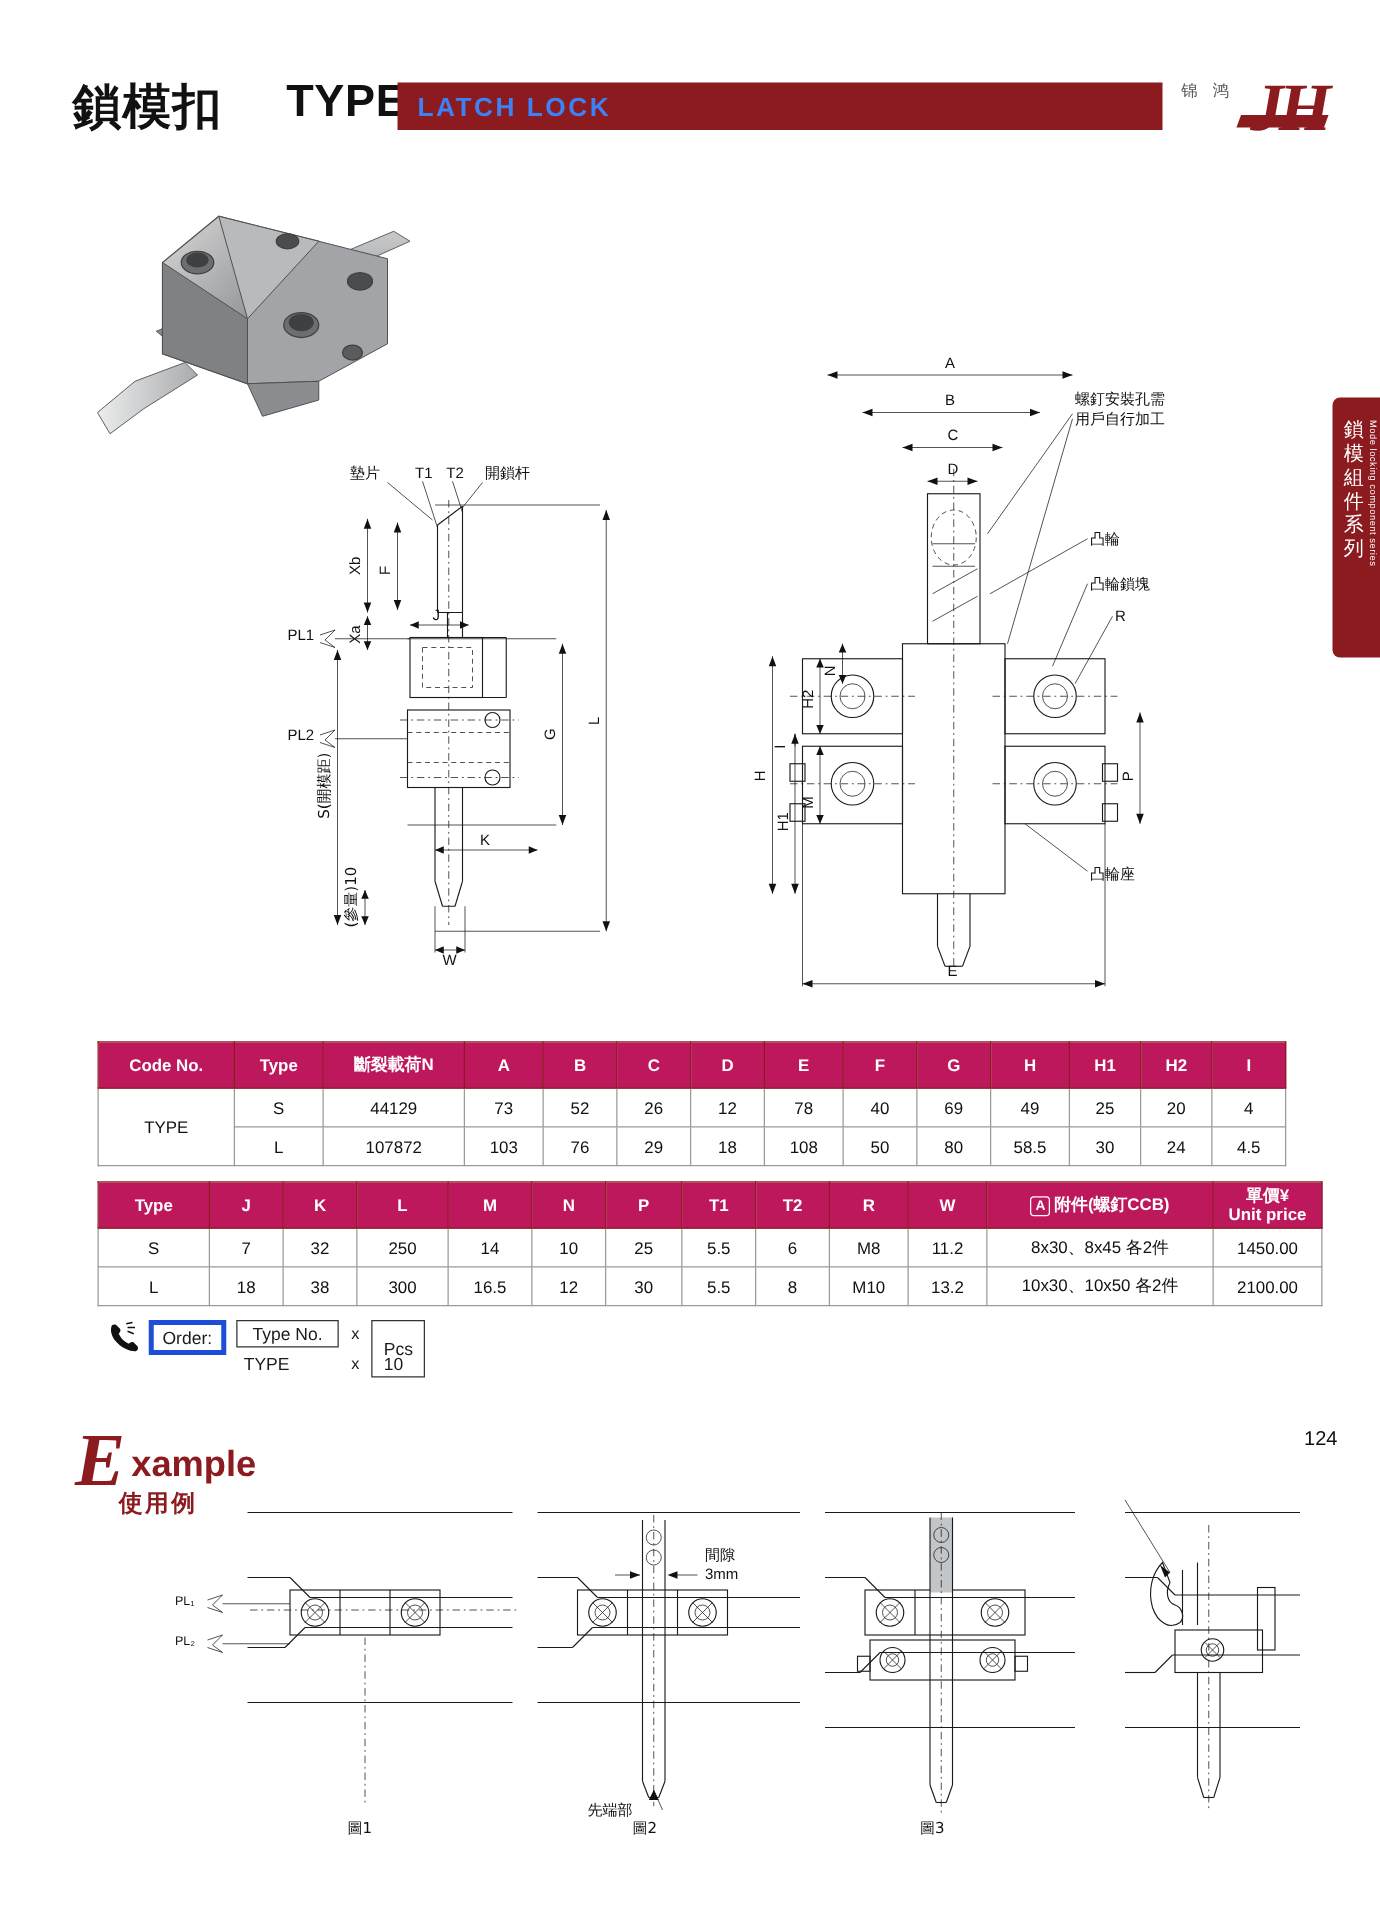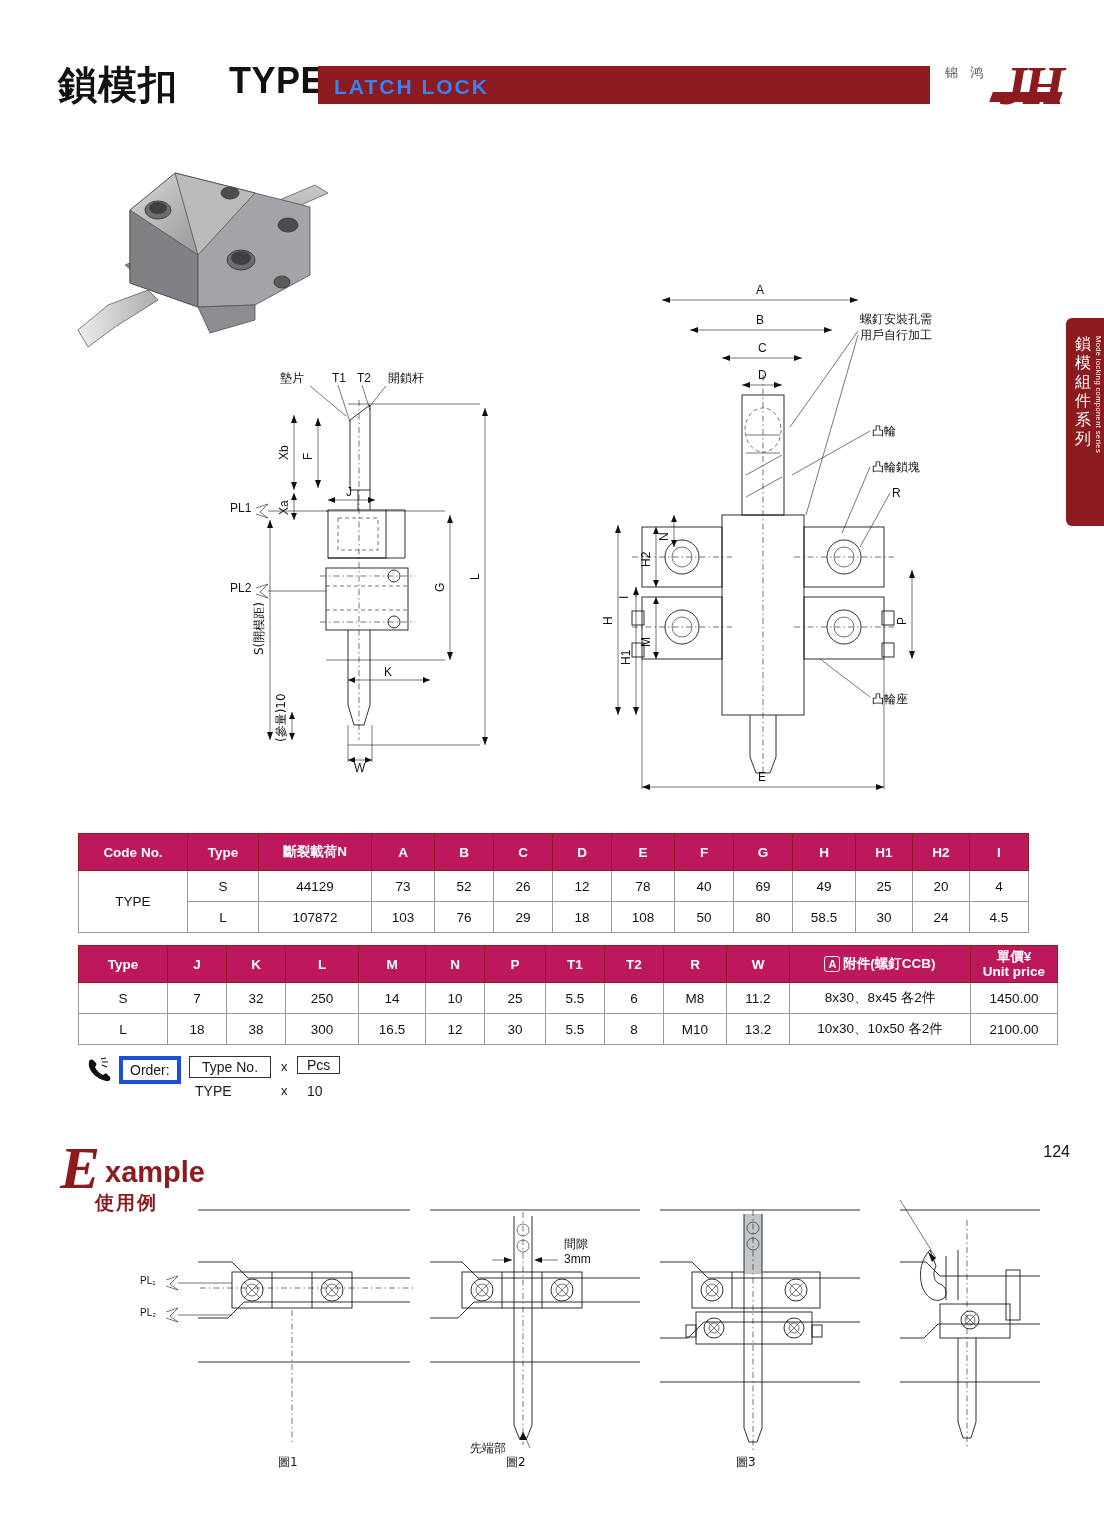--- a/index.html
+++ b/index.html
@@ -214,21 +214,21 @@
   .order-x {
     position: absolute;
     left: 196px; top: 6px;
     font-size: 13px;
   }
   .order-pcs {
     position: absolute;
     left: 212px; top: 3px;
     border: 1px solid #333;
     font-size: 14px;
-    padding: 0 9px;
+    padding: 14px 9px;
     background: #fff;
   }
   .order-row2-type {
     position: absolute;
     left: 110px; top: 30px;
     font-size: 14px;
   }
   .order-row2-x {
     position: absolute;
     left: 196px; top: 30px;

